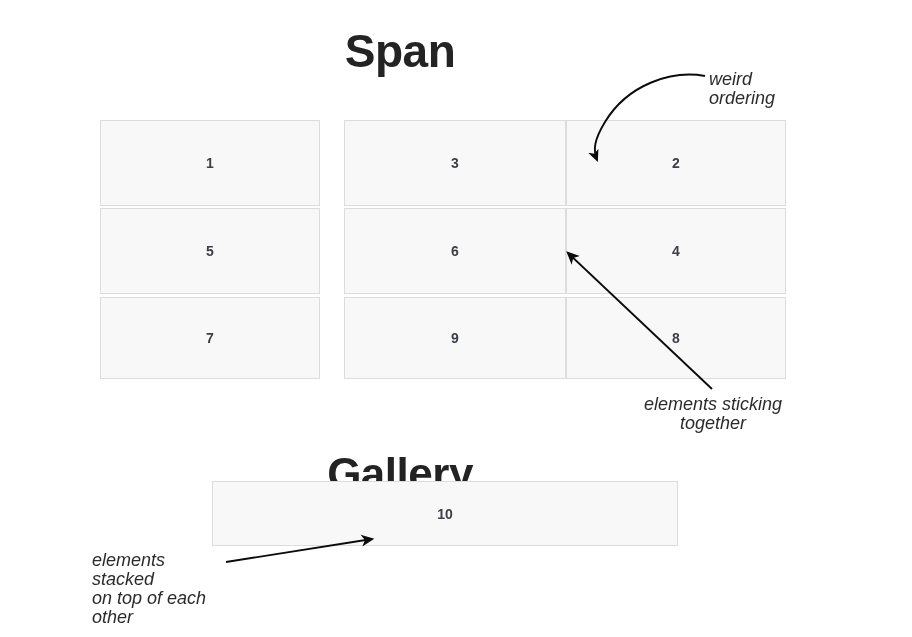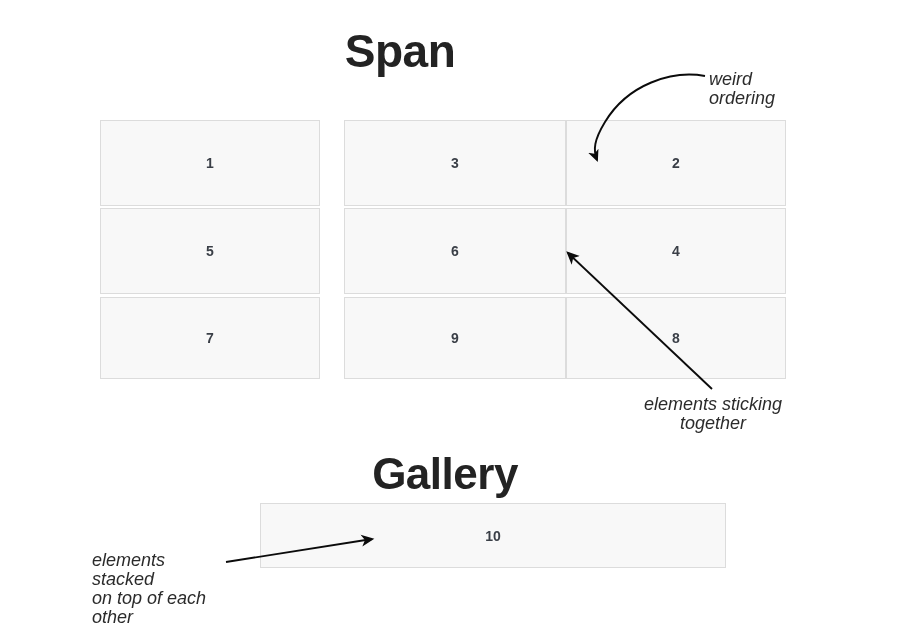--- a/index.html
+++ b/index.html
@@ -36,21 +36,20 @@
   }
   #span-title {
     top: 28px;
     left: 0;
     font-size: 46px;
   }
   #gallery-title {
     top: 452px;
     left: 0;
     font-size: 44px;
-    padding-left: 45px;
   }
 
   
   .cell {
     position: absolute;
     background: #f8f8f8;
     border: 1px solid #dcdcdc;
     box-sizing: border-box;
     display: flex;
     align-items: center;
@@ -137,21 +136,21 @@
   <div class="cell" id="cell-9" style="left:344px; top:297px; width:222px; height:82px;">
     <span class="cell-label">9</span>
   </div>
 
   <div class="cell" id="cell-8" style="left:566px; top:297px; width:220px; height:82px;">
     <span class="cell-label">8</span>
   </div>
 
   <div class="section-title" id="gallery-title">Gallery</div>
 
-  <div class="cell" id="cell-10" style="left:212px; top:503px; width:466px; height:65px;margin-left:48px;">
+  <div class="cell" id="cell-10" style="left:212px; top:481px; width:466px; height:65px;">
     <span class="cell-label">10</span>
   </div>
 
   <div class="annotation" id="ann-weird">weird ordering</div>
 
   <div class="annotation" id="ann-stacked">elements stacked
 on top of each other</div>
 
   <div class="annotation" id="ann-sticking">elements sticking
 together</div>

